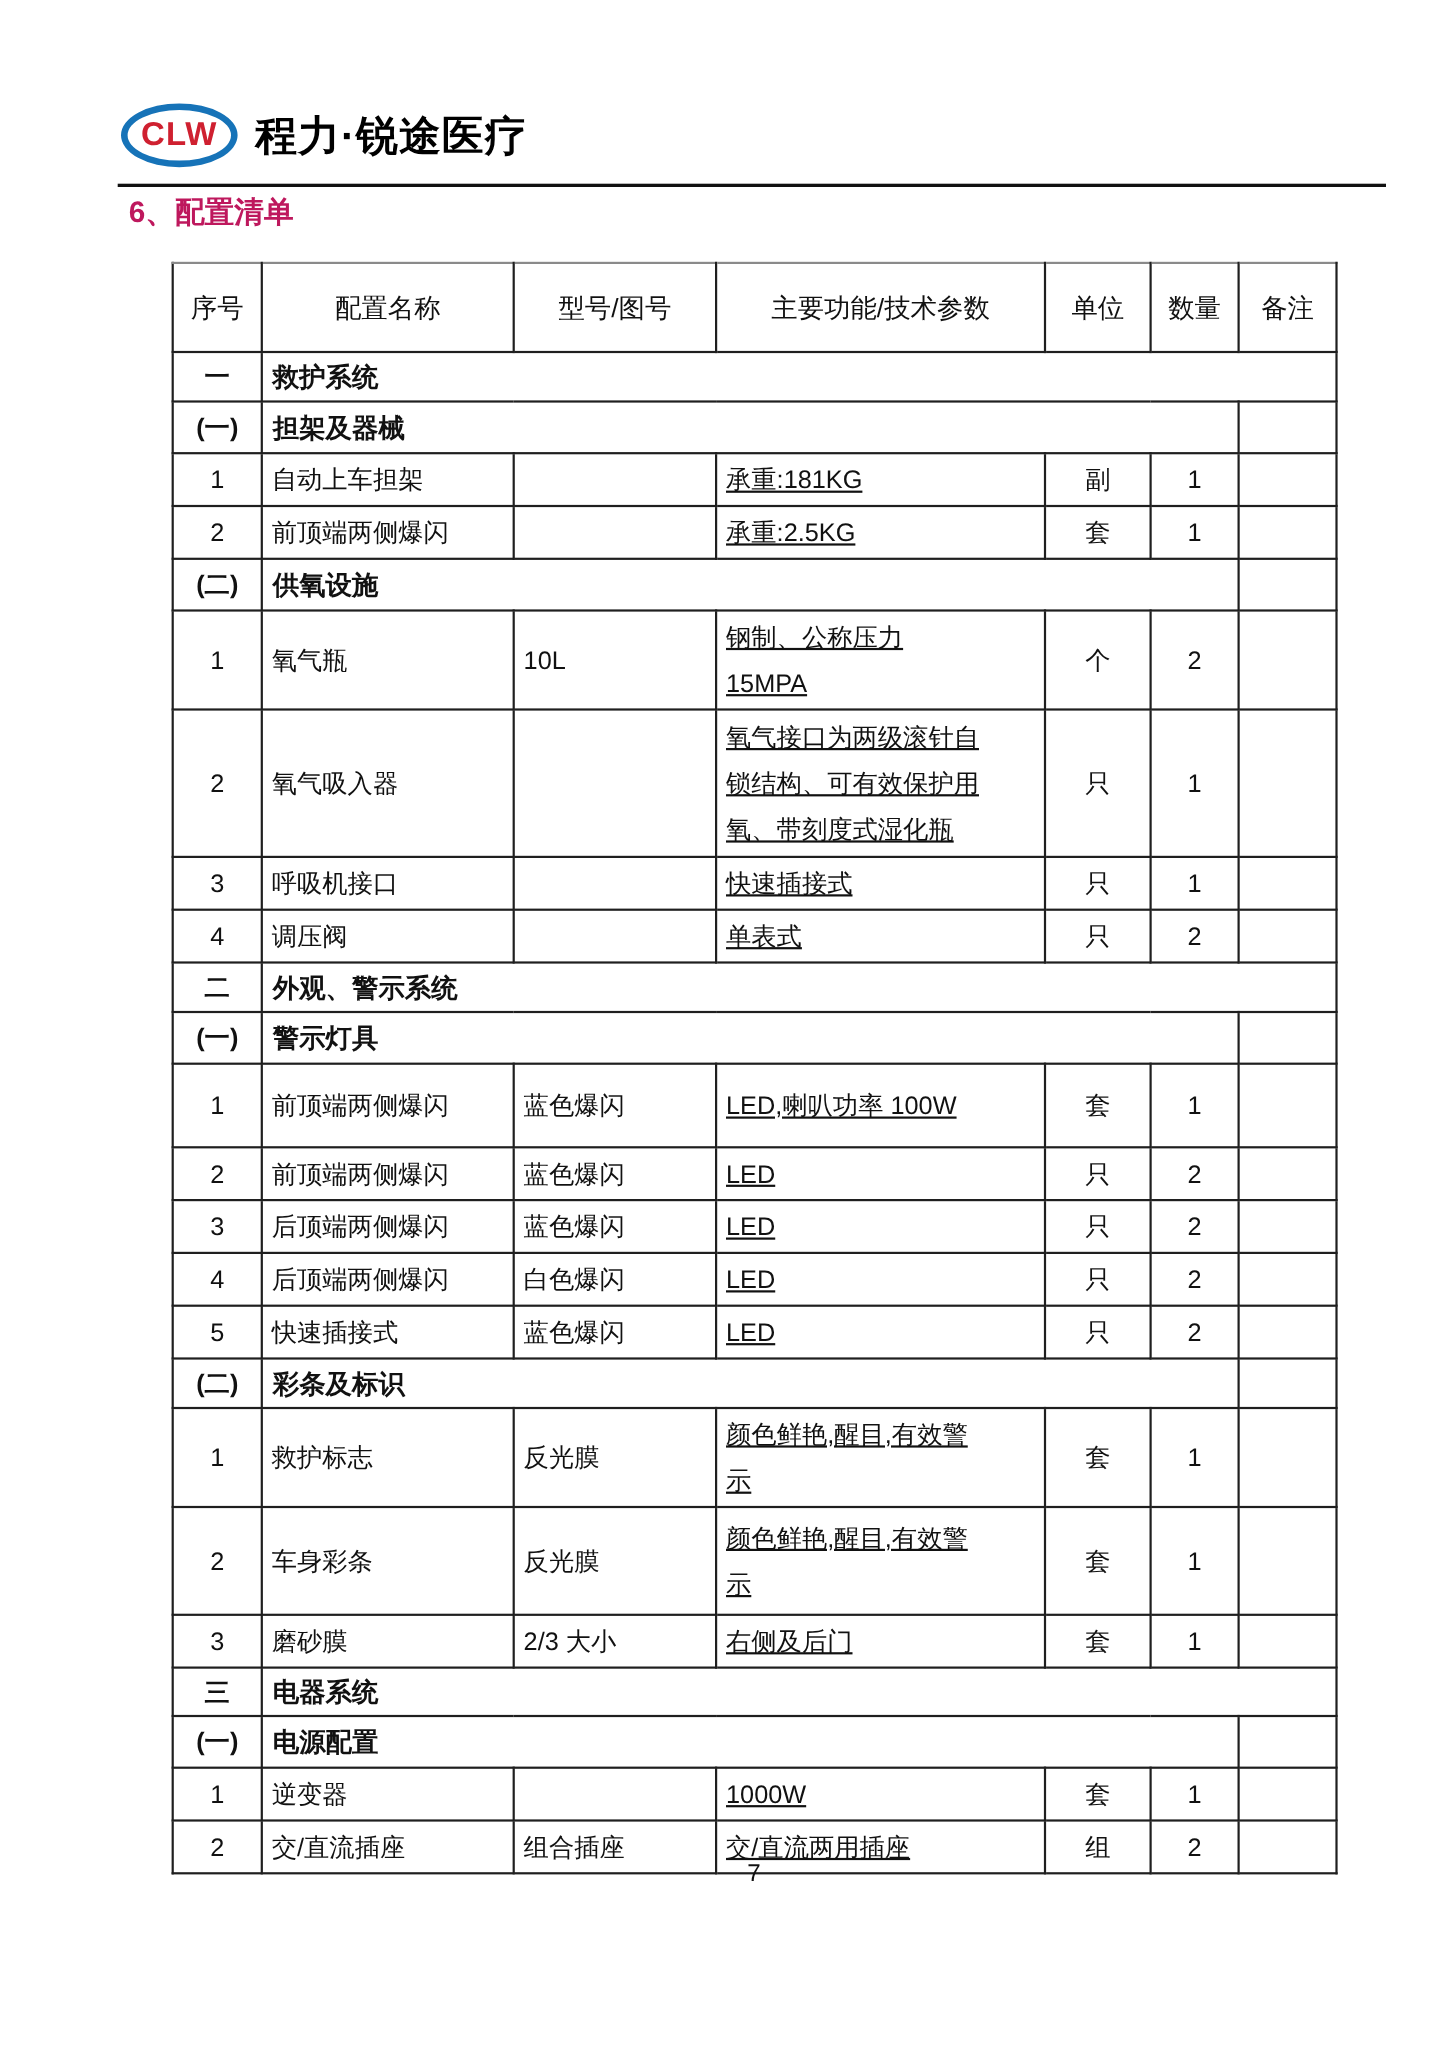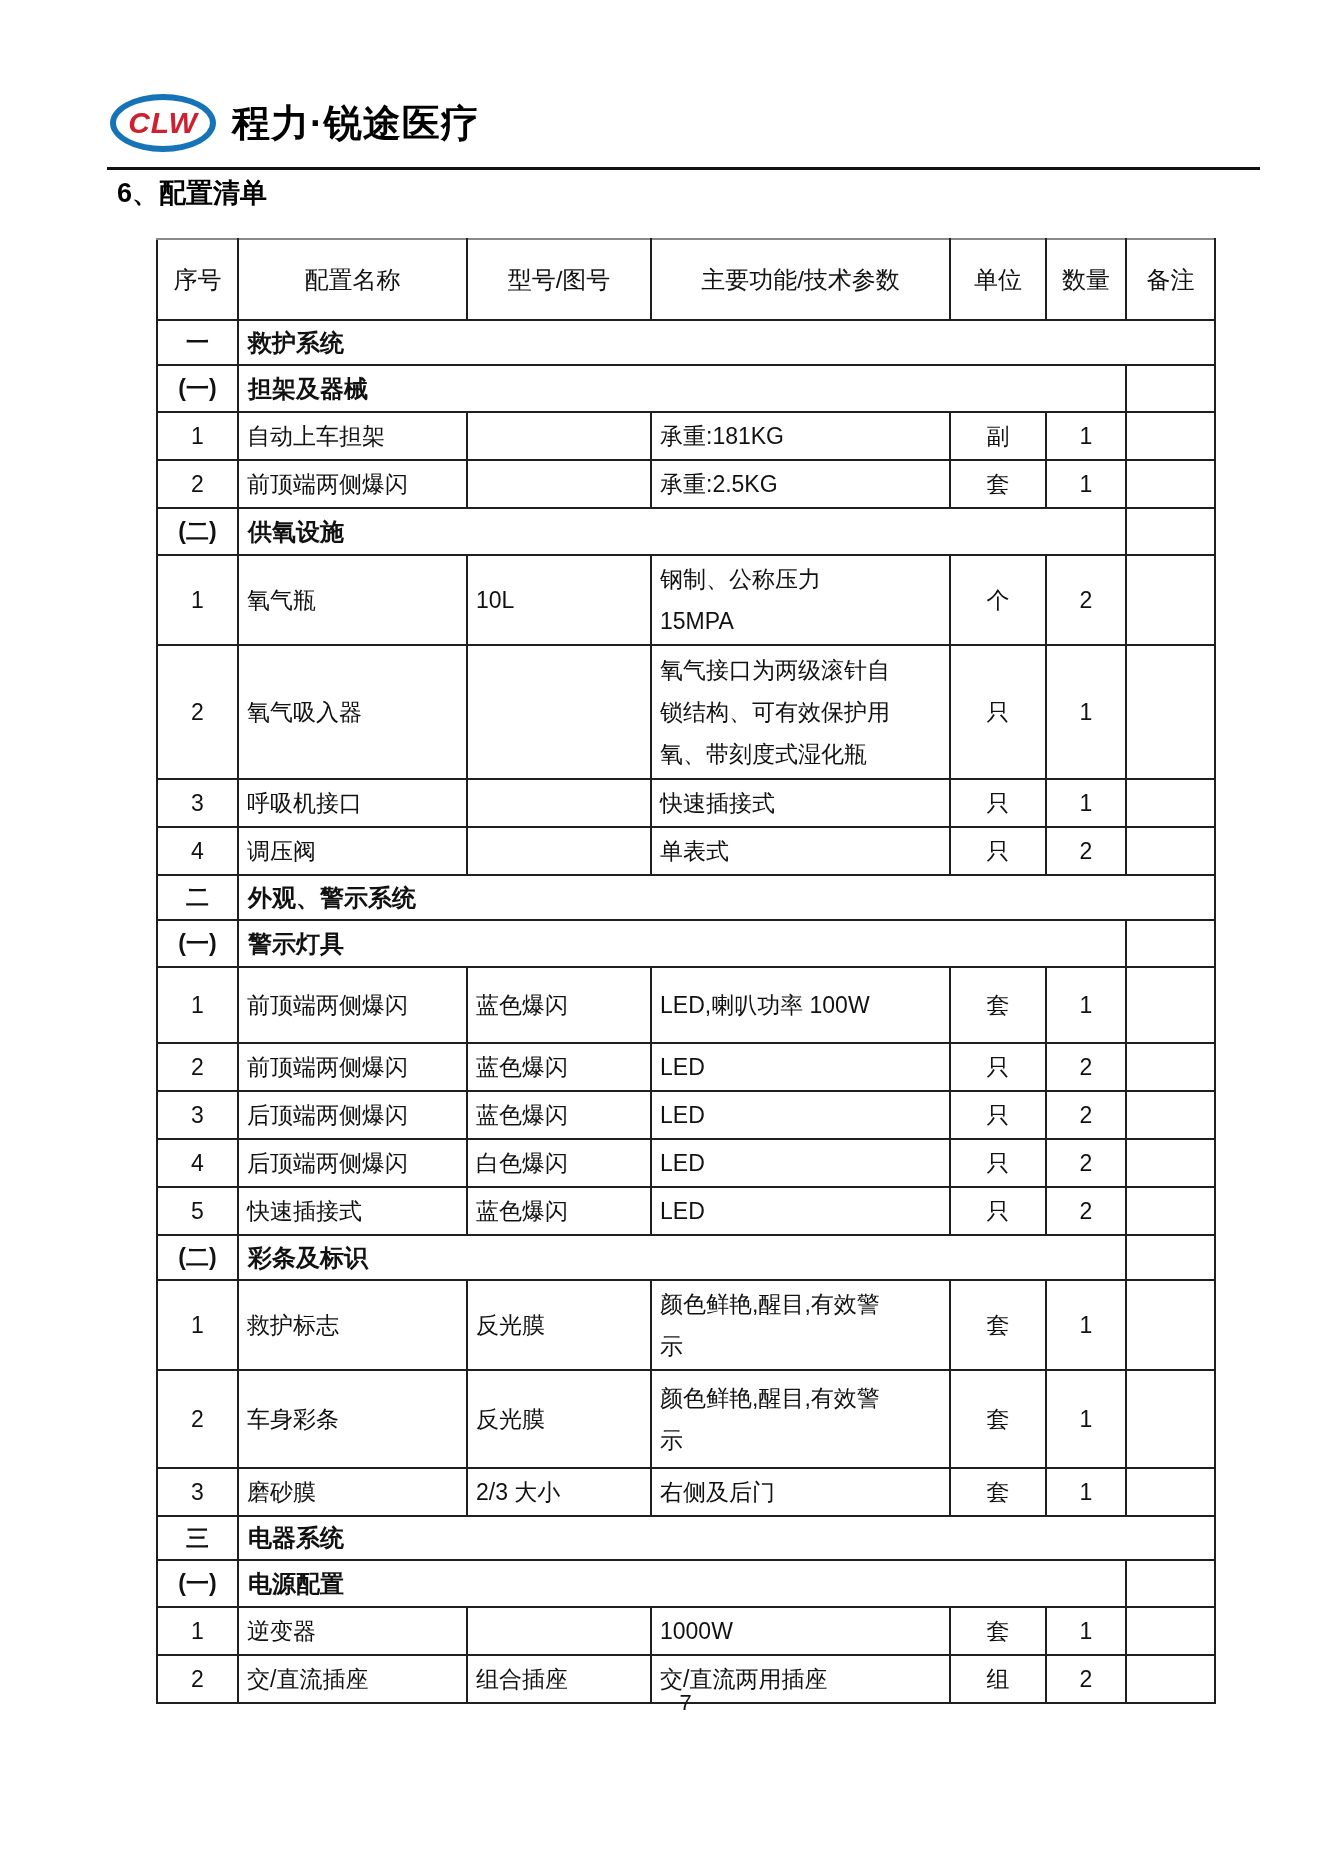--- a/index.html
+++ b/index.html
@@ -6,42 +6,42 @@
   body{
     width:1323px;height:1871px;position:relative;
     font-family:"Liberation Sans","DejaVu Sans",sans-serif;
     color:#111111;overflow:hidden;
   }
   
   .brand-row{position:absolute;top:94px;left:110px;display:flex;align-items:center;}
   .logo-badge{
     display:flex;align-items:center;justify-content:center;
     width:94px;height:46px;border:6px solid #1673b8;border-radius:50%;
-    color:#cf2030;font-weight:bold;font-style:italic;font-size:30px;letter-spacing:1px;
+    color:#cf2030;font-weight:bold;font-size:30px;letter-spacing:1px;
   }
   .logo-text{margin-left:16px;font-size:38px;font-weight:bold;color:#000000;letter-spacing:1px;}
   .rule{position:absolute;top:167px;left:107px;width:1153px;height:0;border-top:3px solid #111;}
-  .heading{position:absolute;top:177px;left:117px;margin:0;font-size:27px;line-height:32px;font-weight:bold;color:#000000;}
+  .heading{position:absolute;top:177px;left:117px;margin:0;font-size:27px;line-height:32px;font-weight:bold;color:#be185d;}
   
   table.cfg{
     position:absolute;top:238px;left:156px;width:1059px;
     border-collapse:collapse;table-layout:fixed;
   }
   table.cfg th, table.cfg td{
     border:2px solid #1f1f1f;overflow:hidden;
     font-size:23px;padding:2px 8px;background:#fff;
   }
   table.cfg thead th{
     font-weight:normal;font-size:24px;text-align:center;height:43px;
     border-top-color:#8a8a8a;padding:18px 3px;
   }
   td.c-no{text-align:center;padding:2px 2px;}
   td.c-unit,td.c-qty{text-align:center;}
   td.c-name,td.c-model{text-align:left;padding-left:7px;}
-  td.c-func{text-align:left;padding-left:10px;white-space:pre-line;line-height:42px;}
+  td.c-func{text-align:left;padding-left:10px;white-space:pre-line;line-height:42px;text-decoration:underline;}
   tr.section td, tr.subsection td{font-weight:bold;}
   tr.section td.c-merged, tr.subsection td.c-merged{padding-left:9px;font-size:24px;}
   .page-num{position:absolute;top:1690px;left:156px;width:1059px;text-align:center;font-size:22px;color:#111;}
 </style>
 </head>
 <body>
 
 <div class="page">
 
   <div class="brand-row">

